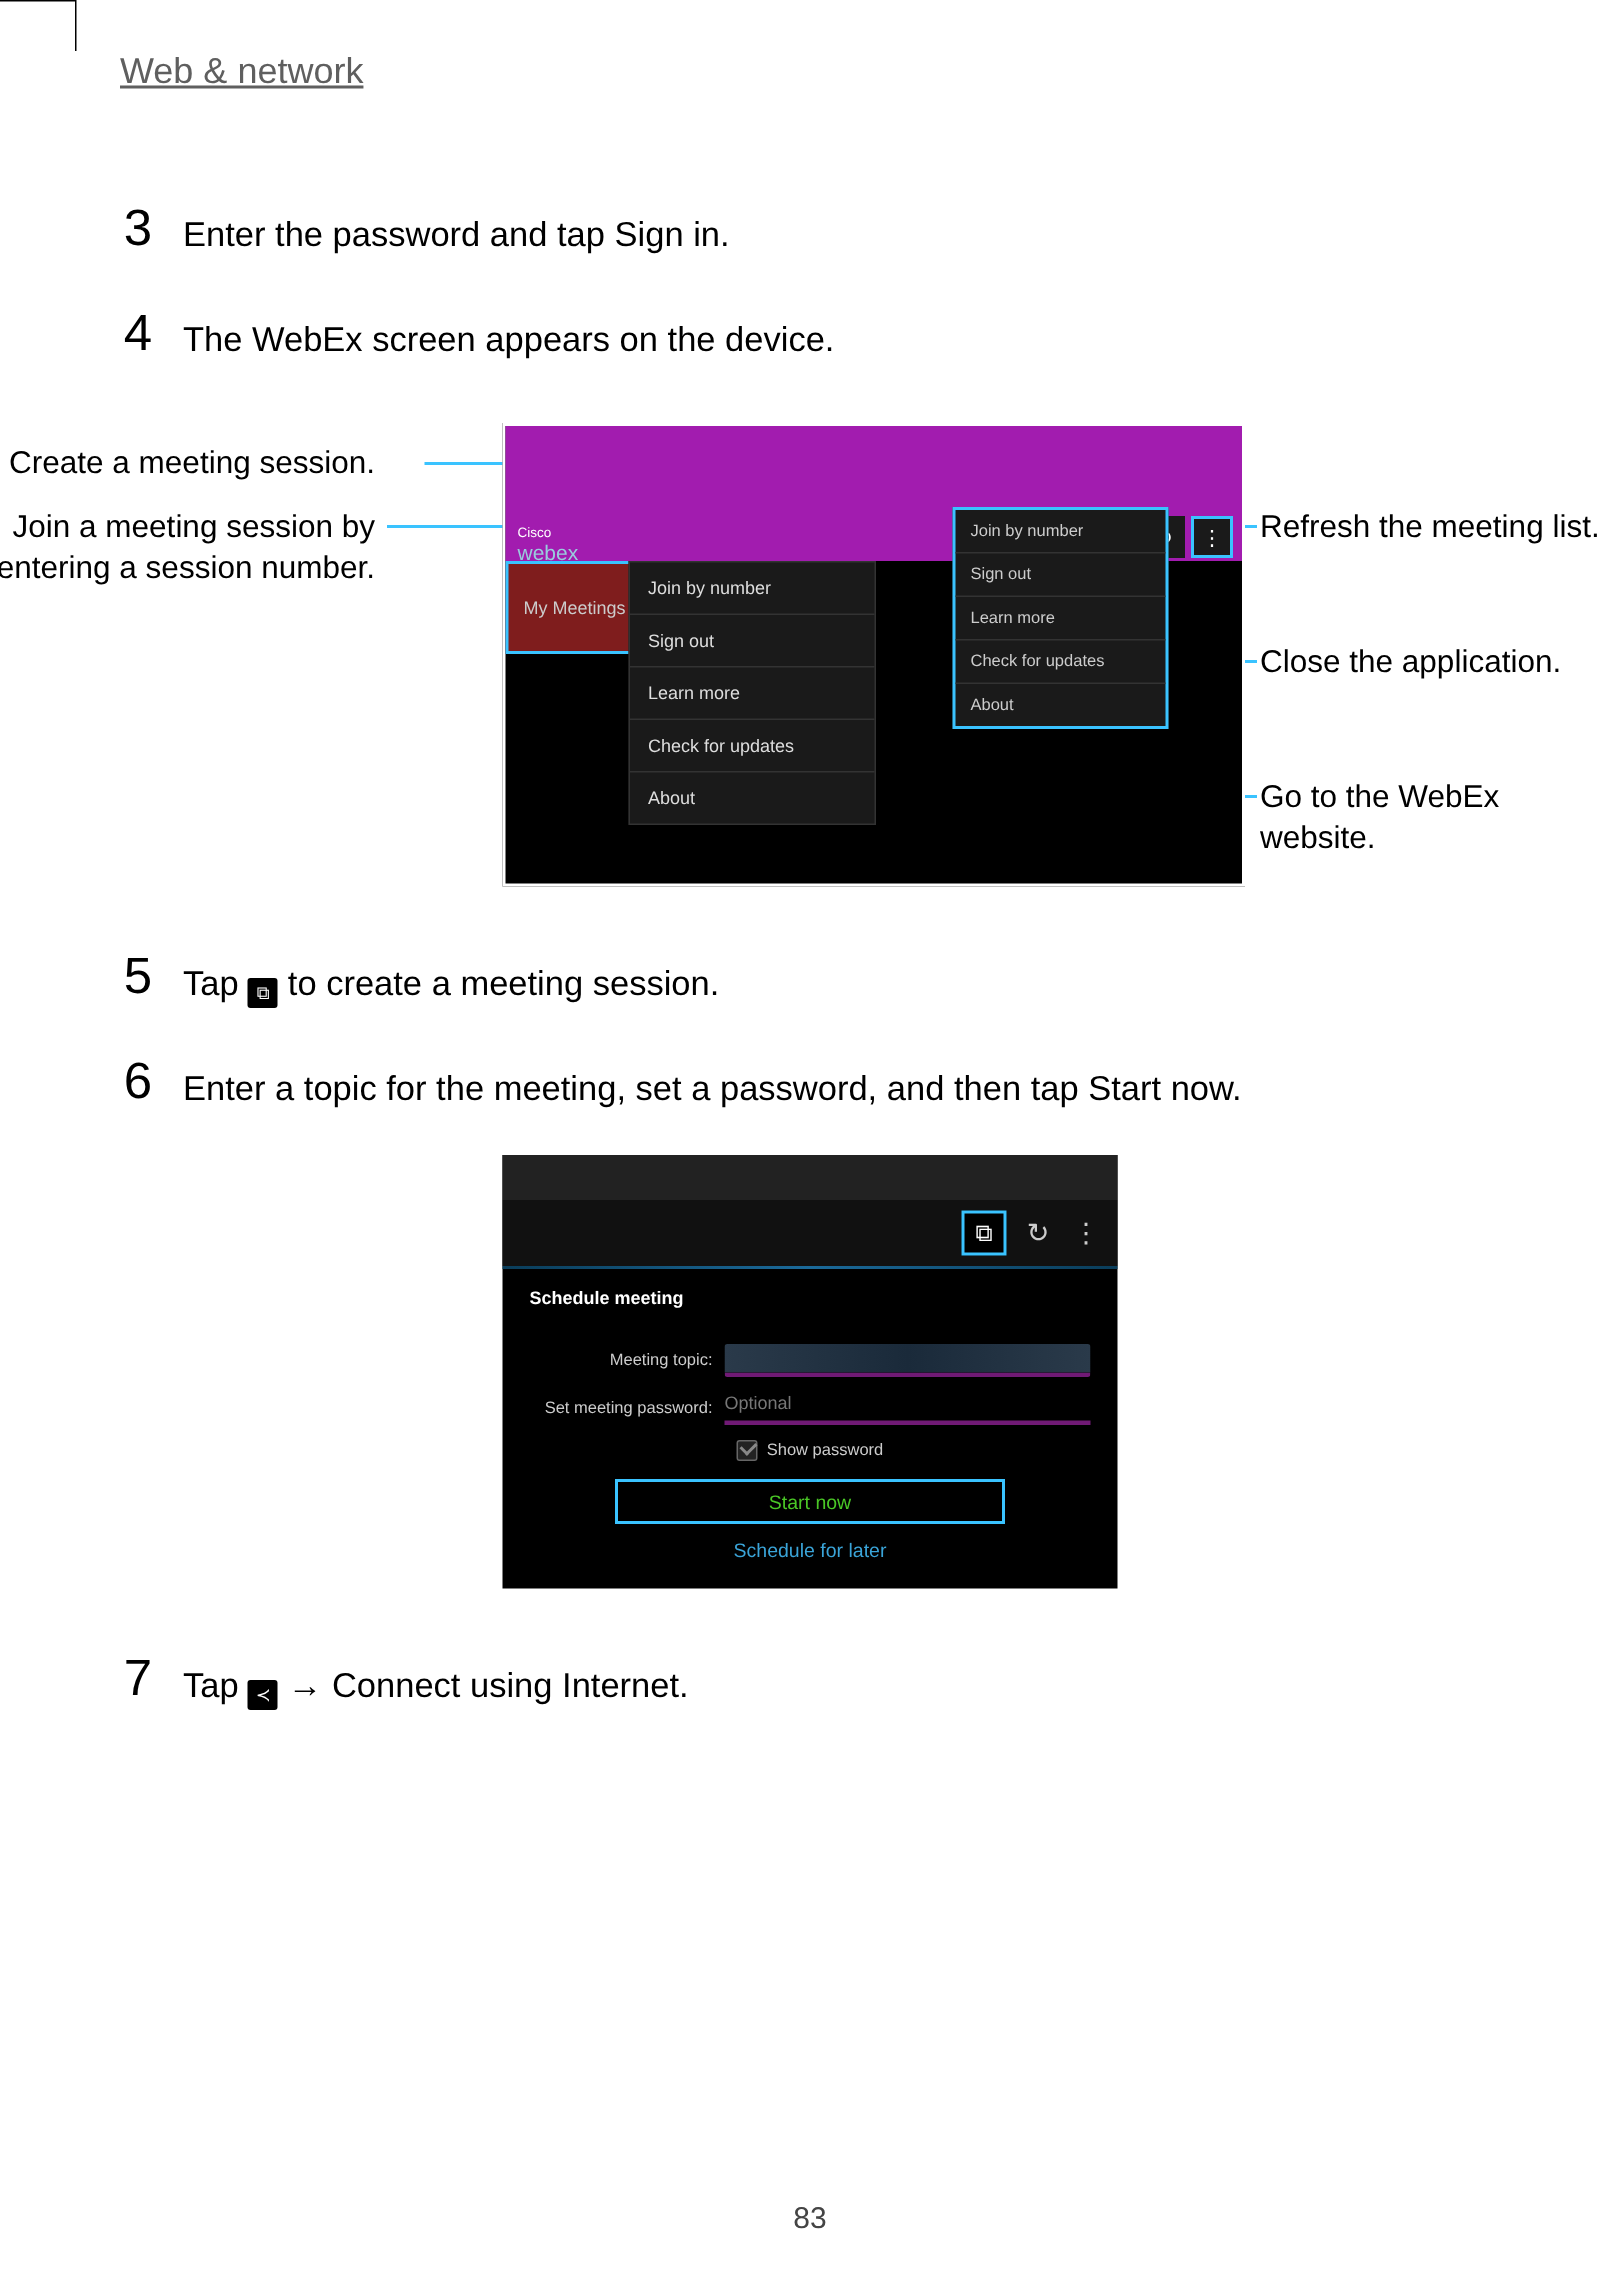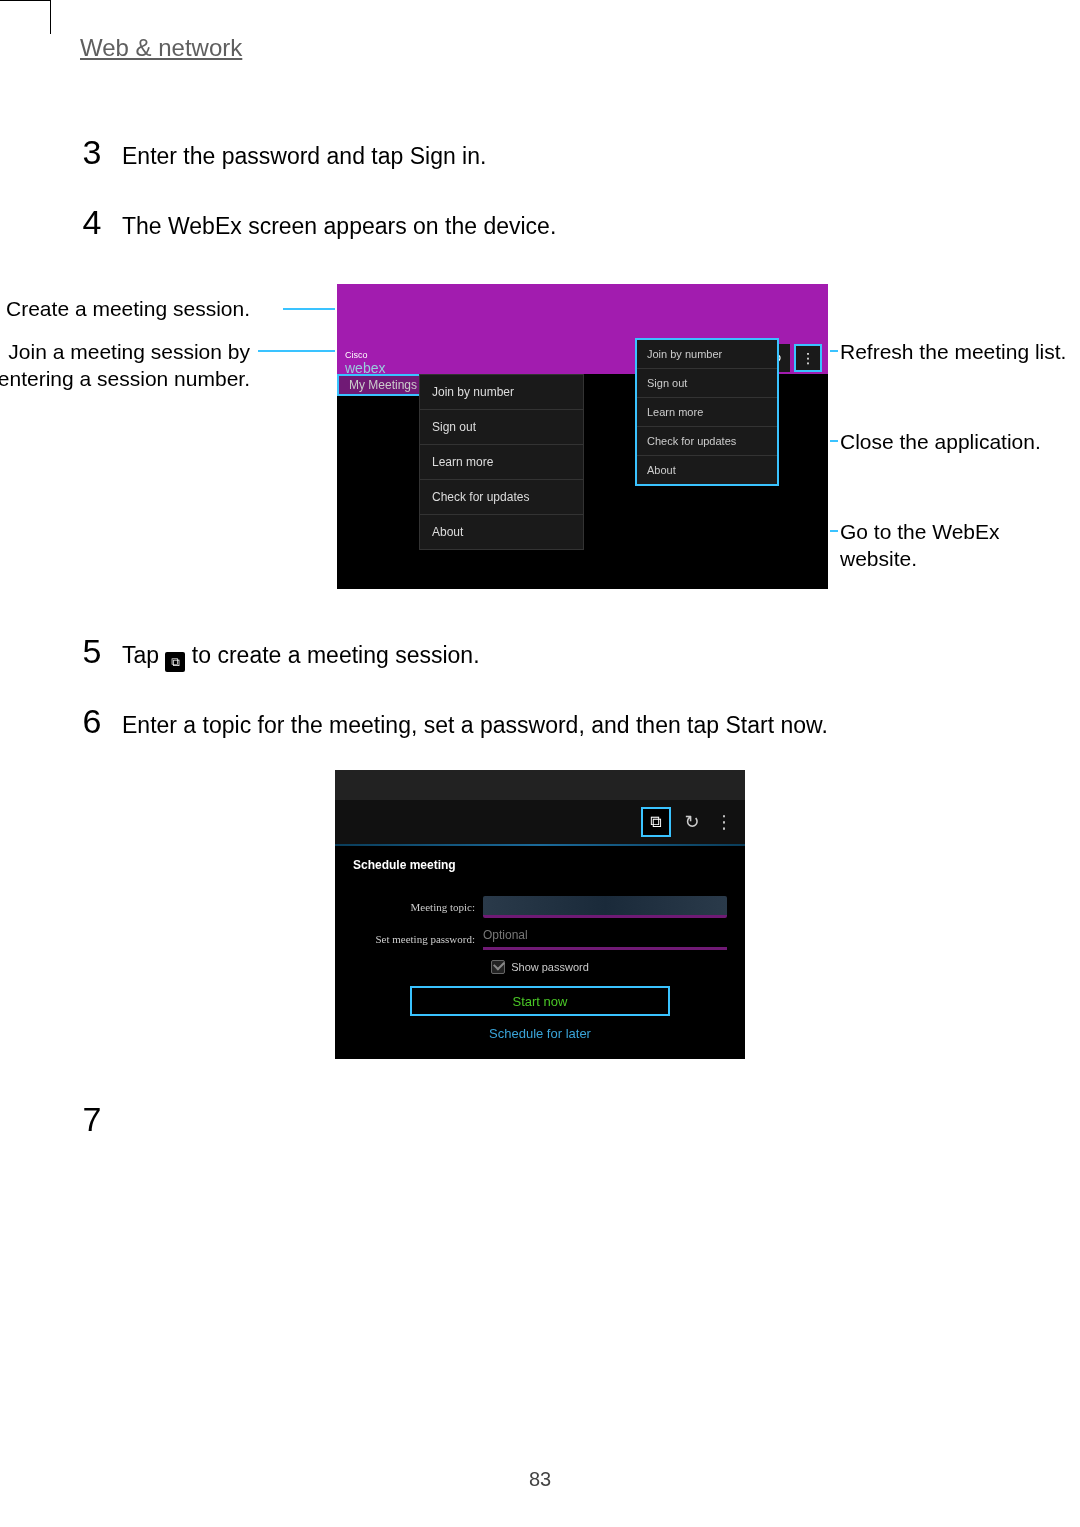--- a/index.html
+++ b/index.html
@@ -31,21 +31,21 @@
 
   
   .shot1 { position: absolute; left: 335px; top: 282px; width: 495px; background: #000; border: 2px solid #fff; }
   .shot1-inner { position: relative; height: 305px; }
   .device-top { height: 90px; position: relative; background: #a21caf; }
   .webex-logo { position: absolute; left: 8px; top: 66px; font-size: 14px; color: #9cd; }
   .webex-logo .c { color: #fff; font-size: 9px; display: block; }
   .device-icons { position: absolute; right: 6px; top: 60px; display: flex; gap: 4px; }
   .icon-box { width: 28px; height: 28px; border: 2px solid #3ac3ff; display: flex; align-items: center; justify-content: center; background: #1a1a1a; color: #fff; font-size: 14px; }
   .icon-box.plain { border: none; }
-  .tab-my { position: absolute; left: 0; top: 90px; background: #701a75; border: 2px solid #3ac3ff; color: #ccc; font-size: 12px; padding: 2px 10px; }
+  .tab-my { position: absolute; left: 0; top: 90px; background: #7f1d1d; border: 2px solid #3ac3ff; color: #ccc; font-size: 12px; padding: 22px 10px; }
 
   .menu1 { position: absolute; left: 82px; top: 90px; width: 165px; background: #1a1a1a; border: 1px solid #333; }
   .menu1 div { color: #ddd; font-size: 12px; padding: 10px 12px; border-bottom: 1px solid #333; }
   .menu1 div:last-child { border-bottom: none; }
 
   .overlay-col { position: absolute; left: 298px; top: 54px; width: 144px; background: #1a1a1a; border: 2px solid #3ac3ff; }
   .overlay-col div { color: #ccc; font-size: 11px; padding: 8px 10px; border-bottom: 1px solid #333; }
   .overlay-col div:last-child { border-bottom: none; }
 
   
@@ -56,21 +56,21 @@
   
   .shot2 { position: absolute; left: 335px; top: 770px; width: 410px; background: #000; }
   .shot2-bar { height: 30px; background: #222; }
   .shot2-icons { height: 44px; background: #111; display: flex; justify-content: flex-end; align-items: center; gap: 10px; padding-right: 10px; }
   .shot2-icons .ibox { width: 30px; height: 30px; border: 2px solid #3ac3ff; display: flex; align-items: center; justify-content: center; color: #fff; font-size: 16px; background: #000; }
   .shot2-icons .iplain { width: 22px; height: 22px; color: #ccc; display: flex; align-items: center; justify-content: center; font-size: 18px; }
   .divider-h { height: 2px; background: linear-gradient(to right, #0a3d5a, #1b6a9a, #0a3d5a); }
   .shot2-body { padding: 12px 18px 18px 18px; }
   .shot2-title { color: #fff; font-weight: 700; font-size: 12px; margin-bottom: 24px; }
   .form-row { display: flex; align-items: center; margin-bottom: 10px; }
-  .form-label { color: #ccc; font-size: 11px; width: 130px; text-align: right; padding-right: 8px; font-family: Liberation Serif, serif; }
+  .form-label { color: #ccc; font-size: 11px; width: 130px; text-align: right; padding-right: 8px; }
   .form-field { flex: 1; height: 22px; border-bottom: 3px solid #701a75; color: #888; font-size: 12px; display: flex; align-items: flex-start; }
   .form-field.blur { background: linear-gradient(to right, #2a3a4a, #1a2a3a, #2a3a4a); border-radius: 2px; }
   .show-row { display: flex; justify-content: center; align-items: center; gap: 6px; margin: 8px 0 12px 0; }
   .chk { width: 14px; height: 14px; border: 1px solid #666; background: #222; border-radius: 2px; position: relative; }
   .chk::after { content: ""; position: absolute; left: 2px; top: 0px; width: 8px; height: 5px; border-left: 2px solid #888; border-bottom: 2px solid #888; transform: rotate(-45deg); }
   .show-label { color: #ccc; font-size: 11px; }
   .btn-start { margin: 0 auto 10px auto; width: 260px; height: 30px; border: 2px solid #3ac3ff; color: #4ac726; font-size: 13px; display: flex; align-items: center; justify-content: center; background: #000; }
   .link-later { text-align: center; color: #3aa4d8; font-size: 13px; }
 
   .inline-icon { display: inline-flex; width: 20px; height: 20px; background: #000; vertical-align: -3px; align-items: center; justify-content: center; color: #fff; font-size: 12px; border-radius: 2px; }
@@ -183,16 +183,19 @@
         <div class="chk"></div>
         <div class="show-label">Show password</div>
       </div>
       <div class="btn-start">Start now</div>
       <div class="link-later">Schedule for later</div>
     </div>
   </div>
 
   <div class="step step7">
     <div class="num">7</div>
+    <div class="step-text">
+      <span>Tap </span><span class="inline-icon">≺</span><span> → </span><b>Connect using Internet</b><span>.</span>
+    </div>
   </div>
 
   <div class="pagenum">83</div>
 </div>
 
 </body></html>

